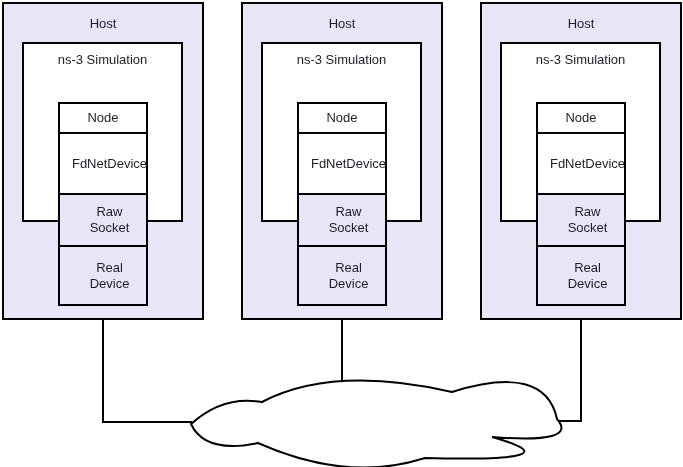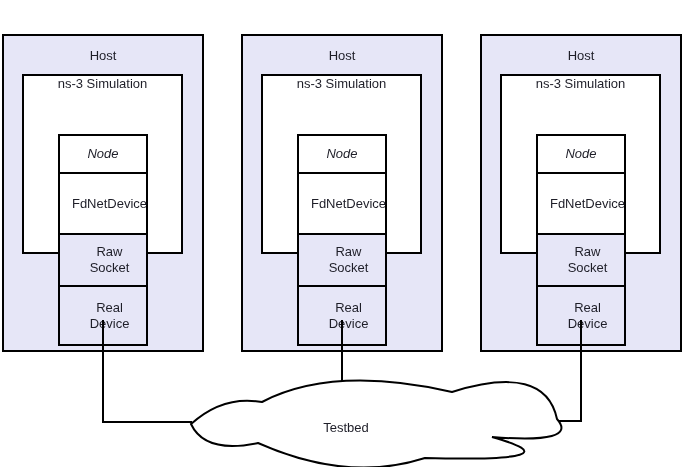--- a/index.html
+++ b/index.html
@@ -22,60 +22,59 @@
     background: #ffffff;
     overflow: hidden;
   }
   .host {
     position: absolute;
     top: 2px;
     width: 202px;
     height: 318px;
     background: var(--host-fill);
     border: 2px solid var(--line);
-    margin-top: 32px;
   }
   .host-1 { left: 2px; }
   .host-2 { left: 241px; }
   .host-3 { left: 480px; }
   .host-label {
     padding-top: 12px;
     text-align: center;
   }
   .ns3-box {
     position: absolute;
     left: 18px;
     top: 38px;
     width: 161px;
     height: 180px;
     background: var(--box-fill);
     border: 2px solid var(--line);
   }
   .ns3-label {
-    padding-top: 0;
+    padding-top: 8px;
     text-align: center;
   }
   .stack {
     position: absolute;
     left: 54px;
     top: 98px;
     width: 90px;
   }
   .cell {
     width: 90px;
     border: 2px solid var(--line);
     display: flex;
     align-items: center;
     justify-content: center;
     text-align: center;
     white-space: pre-line;
     line-height: 16px;
   }
   .cell + .cell { margin-top: -2px; padding-left: 13px; }
-  .cell-node { height: 40px; background: var(--box-fill); font-style: italic; }
+  .cell-node { height: 32px; background: var(--box-fill); }
   .cell-fd   { height: 63px; background: var(--box-fill); }
   .cell-raw  { height: 54px; background: var(--host-fill); }
   .cell-real { height: 61px; background: var(--host-fill); }
   .wire {
     position: absolute;
     background: var(--line);
   }
   .wire-1v { left: 102px; top: 320px; width: 2px; height: 103px; }
   .wire-1h { left: 102px; top: 421px; width: 90px; height: 2px; }
   .wire-2v { left: 341px; top: 320px; width: 2px; height: 68px; }
@@ -155,15 +154,14 @@
   <svg class="cloud-svg" viewBox="0 0 378 106" xmlns="http://www.w3.org/2000/svg">
     <path d="M 6 62
              Q 38 33 77 40
              Q 148 3 267 30
              Q 360 1 372 57
              Q 394 82 307 75
              Q 396 100 240 96
              Q 163 121 73 81
              Q 20 92 6 62 Z" fill="#ffffff" stroke="#000000" stroke-width="2"></path>
   </svg>
-  <div class="cloud-label">Testbed</div>
 
 </div>
 
 </body></html>

